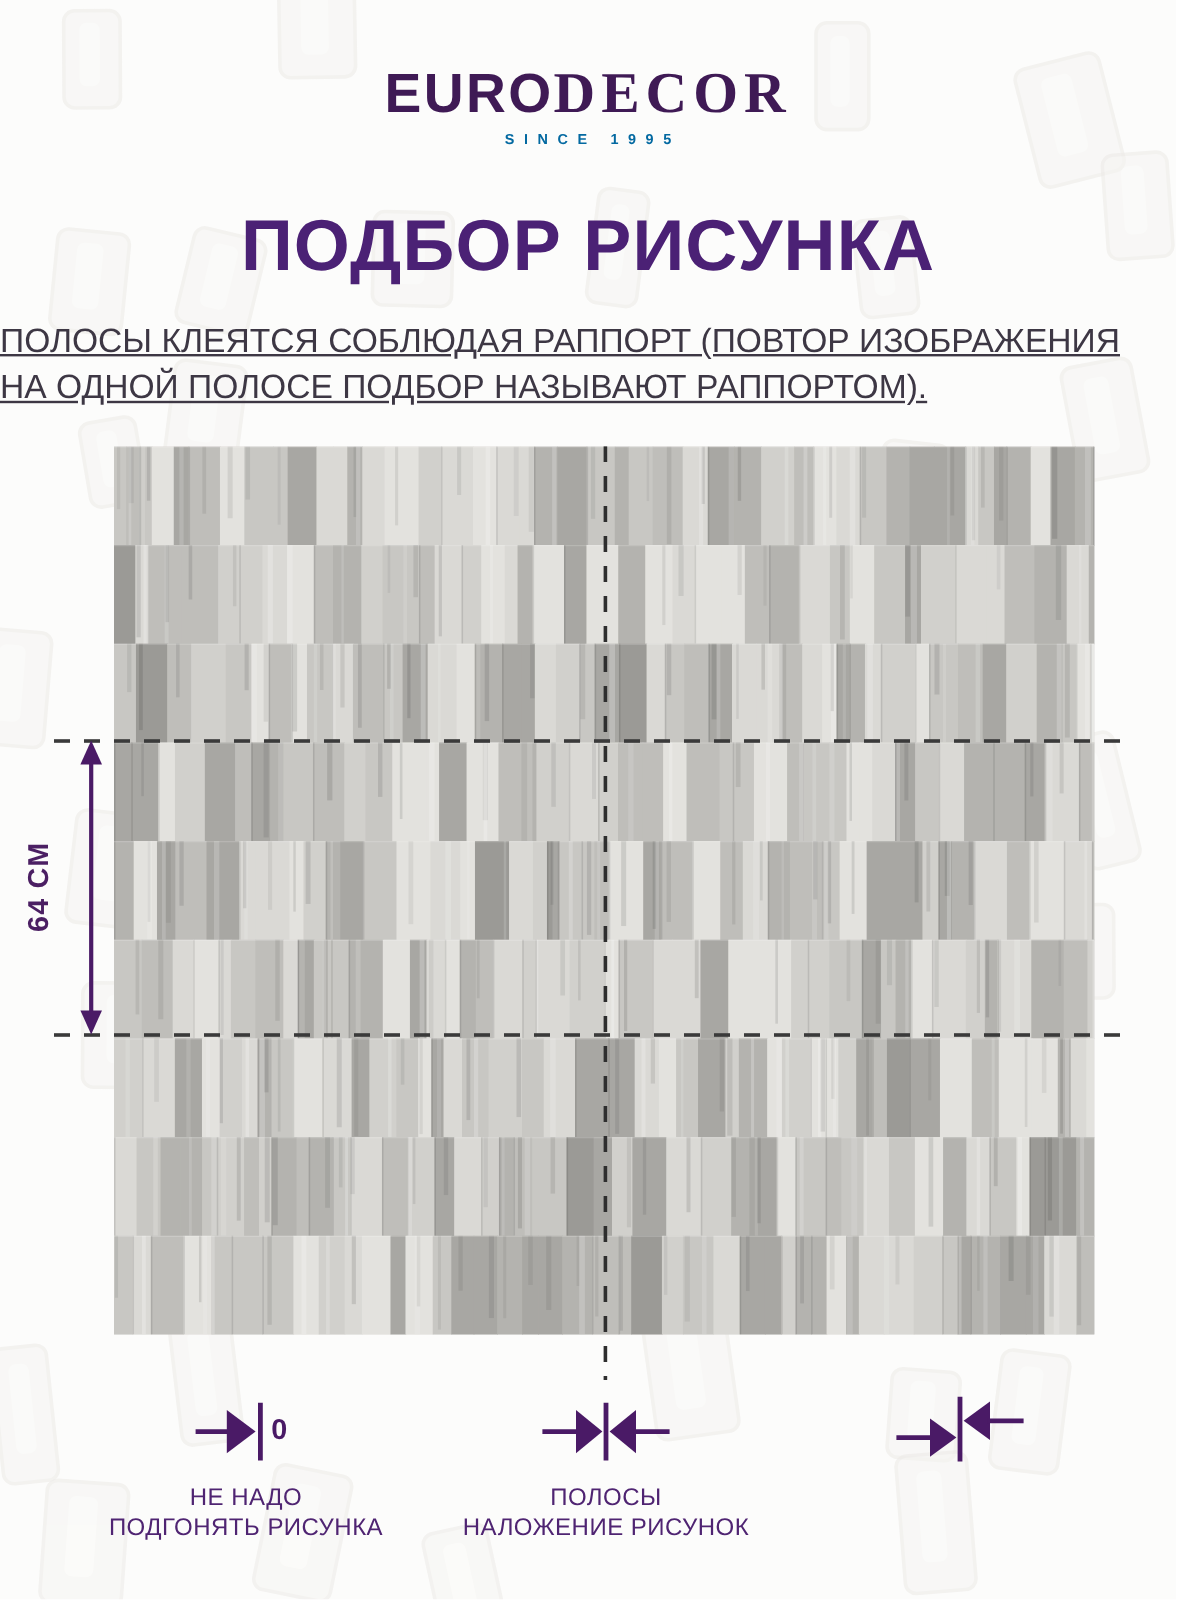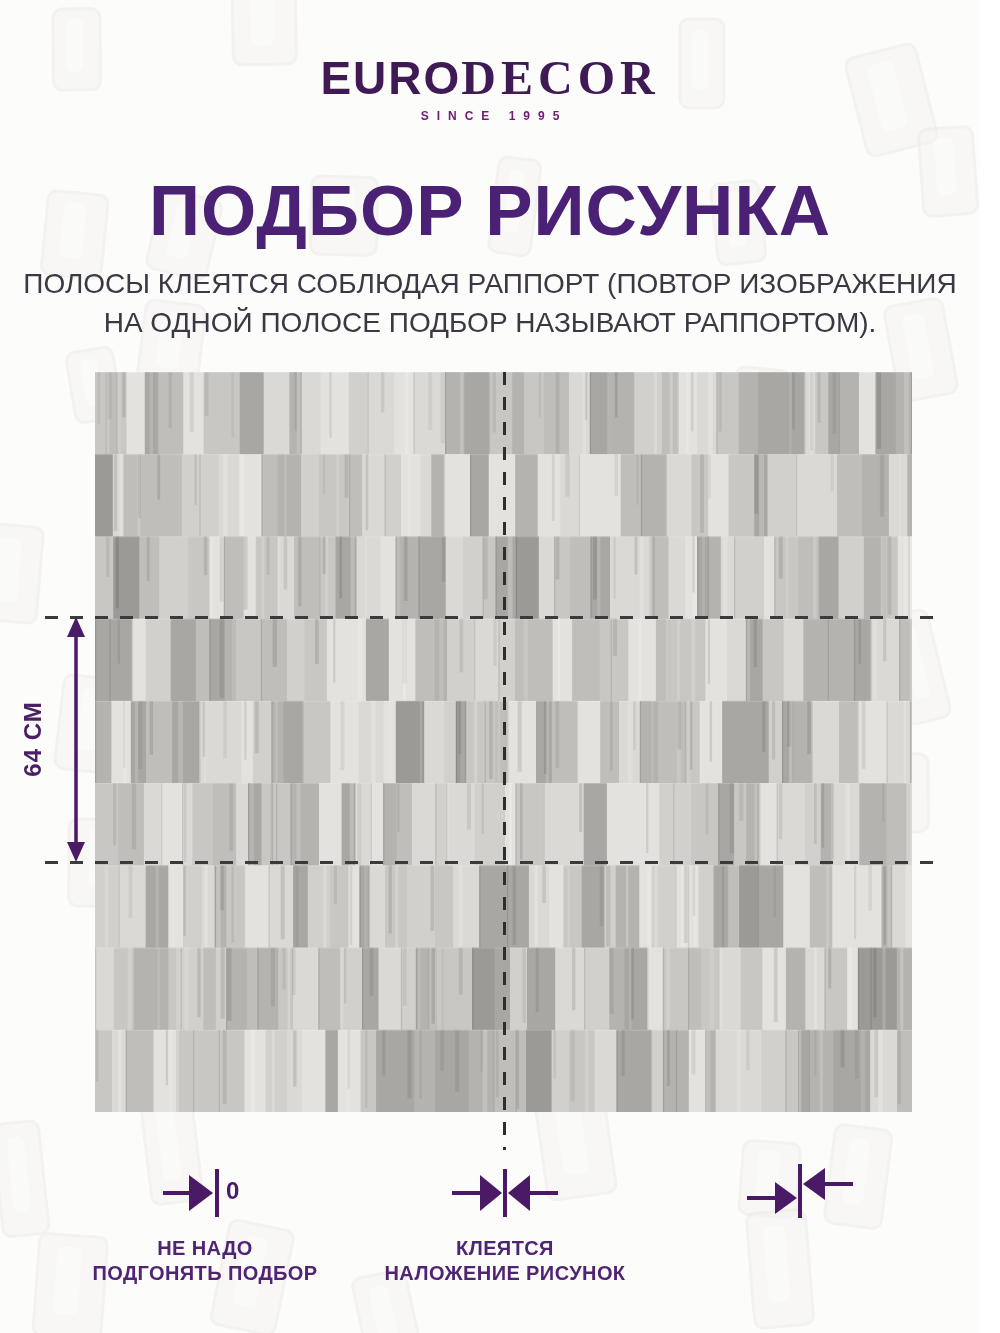--- a/index.html
+++ b/index.html
@@ -24,35 +24,36 @@
     font-weight:700; font-size:46px; letter-spacing:2px;
   }
   .logo-decor {
     font-family:"Liberation Serif", serif;
     font-weight:700; font-size:48px; letter-spacing:5px;
   }
   .tagline {
     position:absolute; top:109px; left:0; width:100%;
     text-align:center; z-index:2;
     font-size:12px; font-weight:600; letter-spacing:8px;
-    color:#701a75; text-indent:8px;
+    color:#0369a1; text-indent:8px;
   }
 
   
   .page-title {
     position:absolute; top:170px; left:0; width:100%;
     text-align:center; z-index:2;
-    font-size:71px; font-weight:800; letter-spacing:1px;
+    font-size:60px; font-weight:800; letter-spacing:1px;
     color:#4b2175;
   }
   .description {
     position:absolute; top:264px; left:0; width:100%;
-    text-align:center; z-index:2;
+    text-align:left; z-index:2;
     font-size:28px; line-height:39px; font-weight:400;
     color:#3d3744;
+    text-decoration:underline;
   }
 
   
   #wallpaper-svg { position:absolute; left:95px; top:372px; z-index:1; display:block; }
   .h-dash {
     position:absolute; left:45px; width:898px; height:3px; z-index:3;
     background:repeating-linear-gradient(90deg,#3a3a3a 0 13px,rgba(0,0,0,0) 13px 25px);
   }
   .h-dash.top { top:616px; }
   .h-dash.bottom { top:861px; }
@@ -68,21 +69,21 @@
     letter-spacing:1px; color:#4b1f63;
   }
 
   
   .legend-icon { position:absolute; z-index:2; display:block; }
   #legend-icon-1 { left:160px; top:1166px; }
   #legend-icon-2 { left:450px; top:1166px; }
   #legend-icon-3 { left:745px; top:1162px; }
   .legend-label {
     position:absolute; top:1236px; width:320px; z-index:2;
-    text-align:center; font-size:20px; font-weight:700;
+    text-align:center; font-size:20px; font-weight:400;
     line-height:25px; letter-spacing:0.4px; color:#4f2472;
   }
   #legend-label-1 { left:45px; }
   #legend-label-2 { left:345px; }
   #legend-label-3 { left:637px; }
 
   .stroke-purple { stroke:#4a1a66; }
   .fill-purple { fill:#4a1a66; }
 </style>
 </head>
@@ -1160,20 +1161,20 @@
   <svg id="legend-icon-3" class="legend-icon" width="110" height="58" viewBox="0 0 110 58">
     <line x1="2" y1="36" x2="32" y2="36" class="stroke-purple" stroke-width="4"></line>
     <polygon points="30,20 30,52 52,36" class="fill-purple"></polygon>
     <line x1="55" y1="2" x2="55" y2="56" class="stroke-purple" stroke-width="4"></line>
     <polygon points="80,6 80,38 58,22" class="fill-purple"></polygon>
     <line x1="78" y1="22" x2="108" y2="22" class="stroke-purple" stroke-width="4"></line>
   </svg>
 
   <div id="legend-label-1" class="legend-label">
     <span>НЕ НАДО</span><br>
-    <span>ПОДГОНЯТЬ ПОДБОР</span>
+    <span>ПОДГОНЯТЬ РИСУНКА</span>
   </div>
   <div id="legend-label-2" class="legend-label">
-    <span>КЛЕЯТСЯ</span><br>
+    <span>ПОЛОСЫ</span><br>
     <span>НАЛОЖЕНИЕ РИСУНОК</span>
   </div>
 
 </div>
 
 </body></html>

